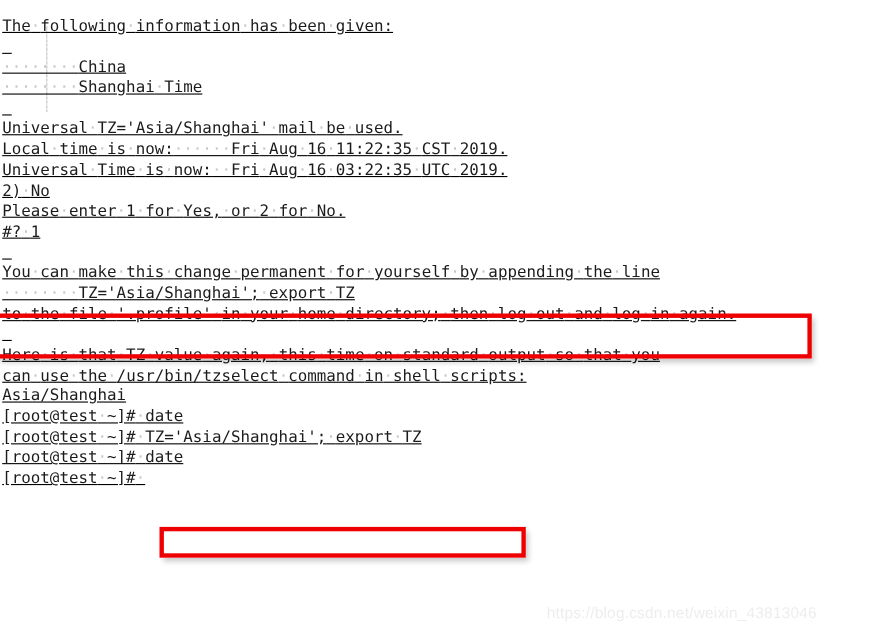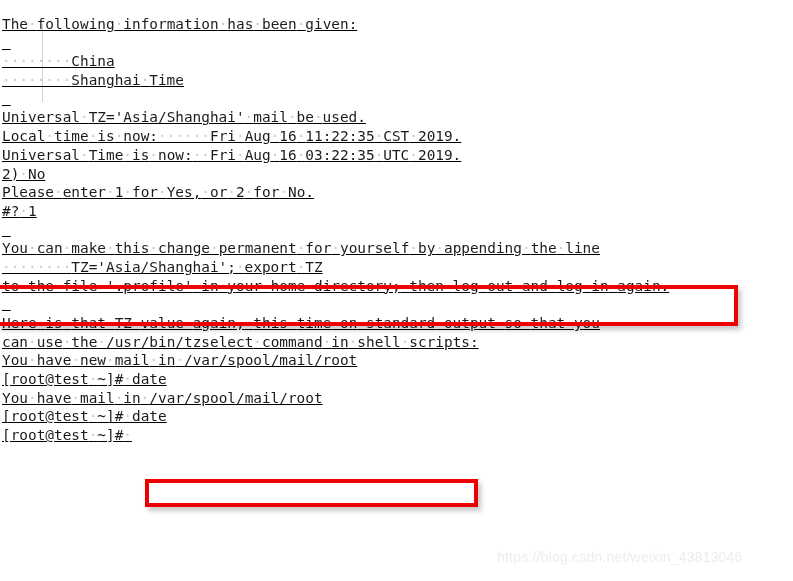--- a/index.html
+++ b/index.html
@@ -113,23 +113,23 @@
       <div class="line"><span>2)</span><span class="ws">·</span><span>No</span></div>
       <div class="line"><span>Please</span><span class="ws">·</span><span>enter</span><span class="ws">·</span><span>1</span><span class="ws">·</span><span>for</span><span class="ws">·</span><span>Yes,</span><span class="ws">·</span><span>or</span><span class="ws">·</span><span>2</span><span class="ws">·</span><span>for</span><span class="ws">·</span><span>No.</span></div>
       <div class="line"><span>#?</span><span class="ws">·</span><span>1</span></div>
       <div class="line blank">&nbsp;</div>
       <div class="line"><span>You</span><span class="ws">·</span><span>can</span><span class="ws">·</span><span>make</span><span class="ws">·</span><span>this</span><span class="ws">·</span><span>change</span><span class="ws">·</span><span>permanent</span><span class="ws">·</span><span>for</span><span class="ws">·</span><span>yourself</span><span class="ws">·</span><span>by</span><span class="ws">·</span><span>appending</span><span class="ws">·</span><span>the</span><span class="ws">·</span><span>line</span></div>
       <div class="line"><span class="ws">········</span><span>TZ='Asia/Shanghai';</span><span class="ws">·</span><span>export</span><span class="ws">·</span><span>TZ</span></div>
       <div class="line"><span>to</span><span class="ws">·</span><span>the</span><span class="ws">·</span><span>file</span><span class="ws">·</span><span>'.profile'</span><span class="ws">·</span><span>in</span><span class="ws">·</span><span>your</span><span class="ws">·</span><span>home</span><span class="ws">·</span><span>directory;</span><span class="ws">·</span><span>then</span><span class="ws">·</span><span>log</span><span class="ws">·</span><span>out</span><span class="ws">·</span><span>and</span><span class="ws">·</span><span>log</span><span class="ws">·</span><span>in</span><span class="ws">·</span><span>again.</span></div>
       <div class="line blank">&nbsp;</div>
       <div class="line"><span>Here</span><span class="ws">·</span><span>is</span><span class="ws">·</span><span>that</span><span class="ws">·</span><span>TZ</span><span class="ws">·</span><span>value</span><span class="ws">·</span><span>again,</span><span class="ws">·</span><span>this</span><span class="ws">·</span><span>time</span><span class="ws">·</span><span>on</span><span class="ws">·</span><span>standard</span><span class="ws">·</span><span>output</span><span class="ws">·</span><span>so</span><span class="ws">·</span><span>that</span><span class="ws">·</span><span>you</span></div>
       <div class="line"><span>can</span><span class="ws">·</span><span>use</span><span class="ws">·</span><span>the</span><span class="ws">·</span><span>/usr/bin/tzselect</span><span class="ws">·</span><span>command</span><span class="ws">·</span><span>in</span><span class="ws">·</span><span>shell</span><span class="ws">·</span><span>scripts:</span></div>
-      <div class="line"><span>You</span><span class="ws">·</span><span>have</span><span class="ws">·</span><span>new</span><span class="ws">·</span><span>mail</span><span class="ws">·</span><span>in</span><span class="ws">·</span><span>/var/spool/mail/root</span></div>
+      <div class="line"><span>Asia/Shanghai</span></div>
       <div class="line"><span>[root@test</span><span class="ws">·</span><span>~]#</span><span class="ws">·</span><span>date</span></div>
-      <div class="line"><span>You</span><span class="ws">·</span><span>have</span><span class="ws">·</span><span>mail</span><span class="ws">·</span><span>in</span><span class="ws">·</span><span>/var/spool/mail/root</span></div>
+      <div class="line"><span>[root@test</span><span class="ws">·</span><span>~]#</span><span class="ws">·</span><span>TZ='Asia/Shanghai';</span><span class="ws">·</span><span>export</span><span class="ws">·</span><span>TZ</span></div>
       <div class="line"><span>[root@test</span><span class="ws">·</span><span>~]#</span><span class="ws">·</span><span>date</span></div>
       <div class="line"><span>[root@test</span><span class="ws">·</span><span>~]#</span><span class="ws">·</span></div>
     </div>
 
   <div class="redbox" id="redbox-export-line"></div>
 
   <div class="redbox" id="redbox-command"></div>
 
   <div class="watermark">https://blog.csdn.net/weixin_43813046</div>
 

